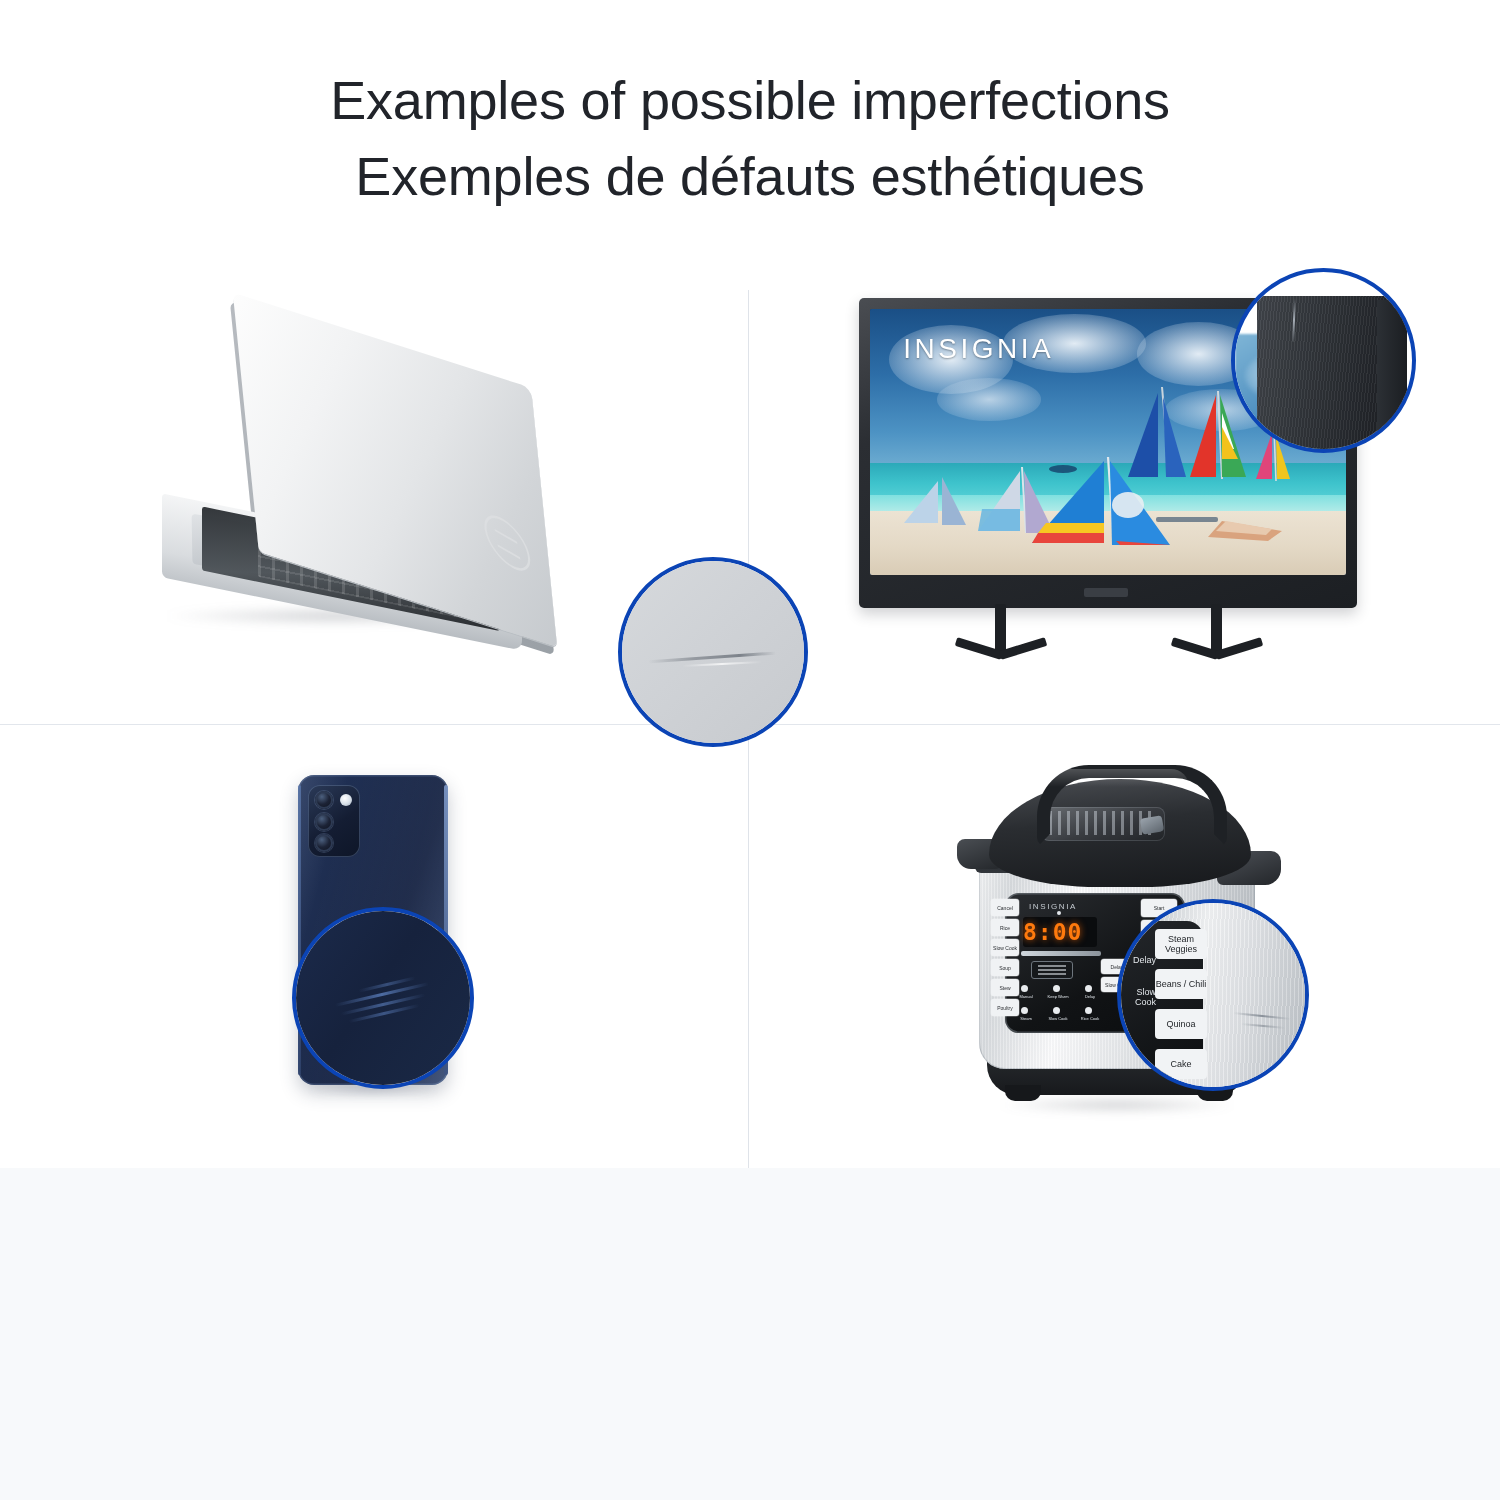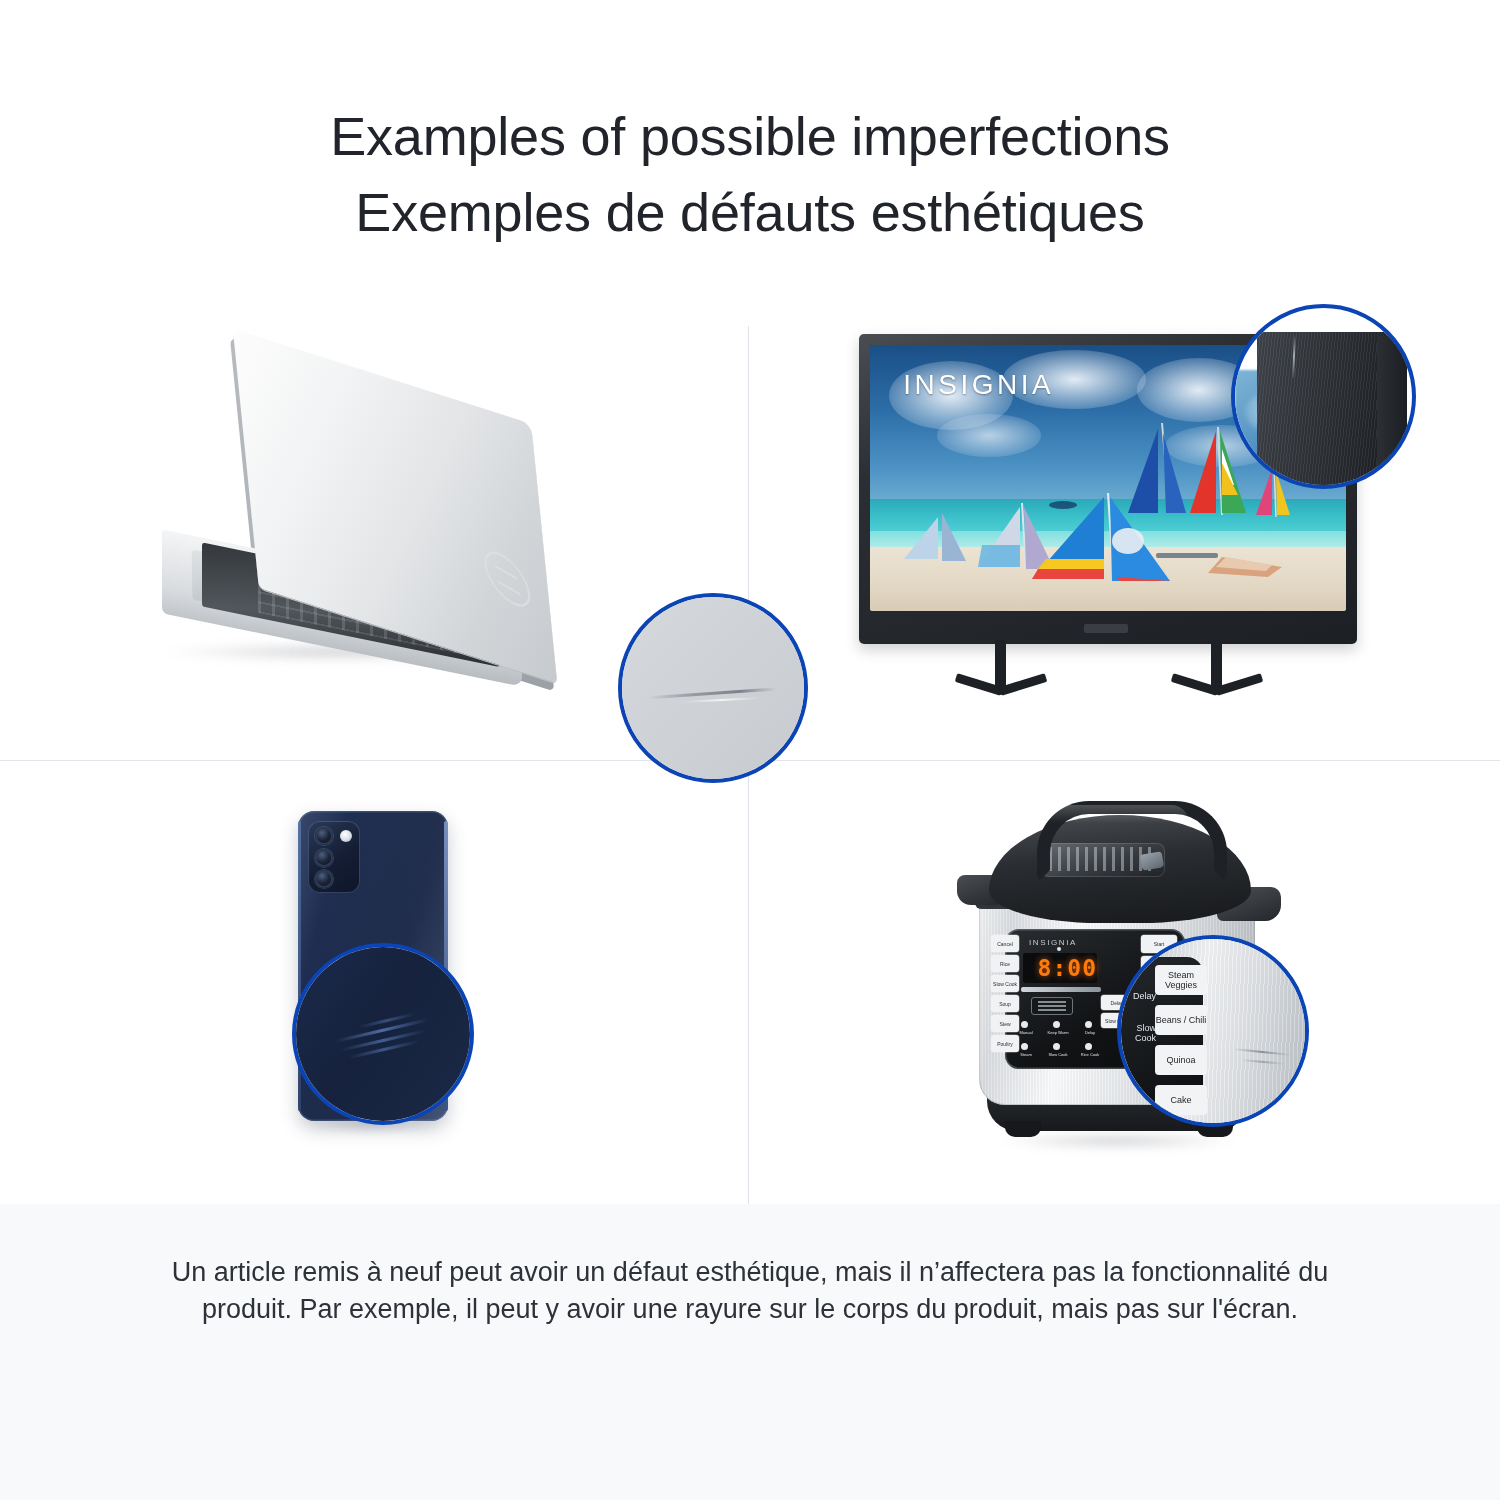--- a/index.html
+++ b/index.html
@@ -4,21 +4,21 @@
 <style>
   html,body{margin:0;padding:0;}
   body{
     width:1500px;height:1500px;
     background:#ffffff;
     font-family:"Liberation Sans", sans-serif;
     color:#2e3138;
     overflow:hidden;
     position:relative;
   }
-  .page{position:relative;width:1500px;height:1086px;margin-top:36px;}
+  .page{position:relative;width:1500px;height:1086px;}
 
   
   .header{
     position:absolute;left:0;top:0;width:1500px;height:250px;
     display:flex;flex-direction:column;align-items:center;justify-content:flex-start;
     padding-top:62px;box-sizing:border-box;
   }
   .title-line{
     font-size:54px;line-height:76px;font-weight:400;color:#21242a;
     letter-spacing:-0.2px;white-space:nowrap;
@@ -253,21 +253,21 @@
   .ck-footR{position:absolute;left:248px;top:338px;width:36px;height:16px;background:#16181b;border-radius:0 0 10px 10px;}
   .ck-panel{
     position:absolute;left:56px;top:146px;width:180px;height:140px;
     background:linear-gradient(150deg,#2a2d31,#111315 60%,#0b0d0f);
     border-radius:14px;box-shadow:inset 0 0 0 1.5px rgba(170,180,190,.35);
   }
   .ck-brand{position:absolute;left:24px;top:9px;color:#c6ccd2;font-size:8px;letter-spacing:1.6px;}
   .ck-lcd{
     position:absolute;left:18px;top:24px;width:74px;height:30px;
     background:#0a0c0e;border-radius:3px;
-    display:flex;align-items:center;justify-content:flex-end;
+    display:flex;align-items:center;justify-content:flex-start;
   }
   .ck-lcd span{color:#ff7a0d;font-family:"DejaVu Sans Mono",monospace;font-size:23px;font-weight:700;letter-spacing:1px;
     text-shadow:0 0 7px rgba(255,110,10,.75);}
   .ck-dot{position:absolute;left:52px;top:18px;width:4px;height:4px;border-radius:50%;background:#e2e6ea;}
   .ck-bar{position:absolute;left:16px;top:58px;width:80px;height:5px;background:linear-gradient(90deg,#cfd6dc,#8b939b);border-radius:2px;}
   .ck-subbtn{position:absolute;left:26px;top:68px;width:40px;height:16px;border:1px solid #6d757d;border-radius:3px;
     background:#15181b;}
   .ck-subbtn i{position:absolute;left:6px;top:3px;width:28px;height:10px;
     background:repeating-linear-gradient(0deg,rgba(230,236,242,.55) 0 2px,transparent 2px 4px);font-style:normal;}
   .pcol{position:absolute;display:flex;flex-direction:column;gap:3px;}
@@ -551,16 +551,15 @@
             <div class="mc-btn">Cake</div>
           </div>
           <div class="mc-scratch"></div>
           <div class="mc-scratch2"></div>
         </div>
       </div>
     </div>
   </div>
 
   <div class="footer">
-    <p class="fp">Un article remis à neuf peut avoir un défaut esthétique, mais il n’affectera pas la fonctionnalité du produit. Par exemple, il peut y avoir une rayure sur le corps du produit, mais pas sur l'écran.</p>
   </div>
 
 </div>
 
 </body></html>

